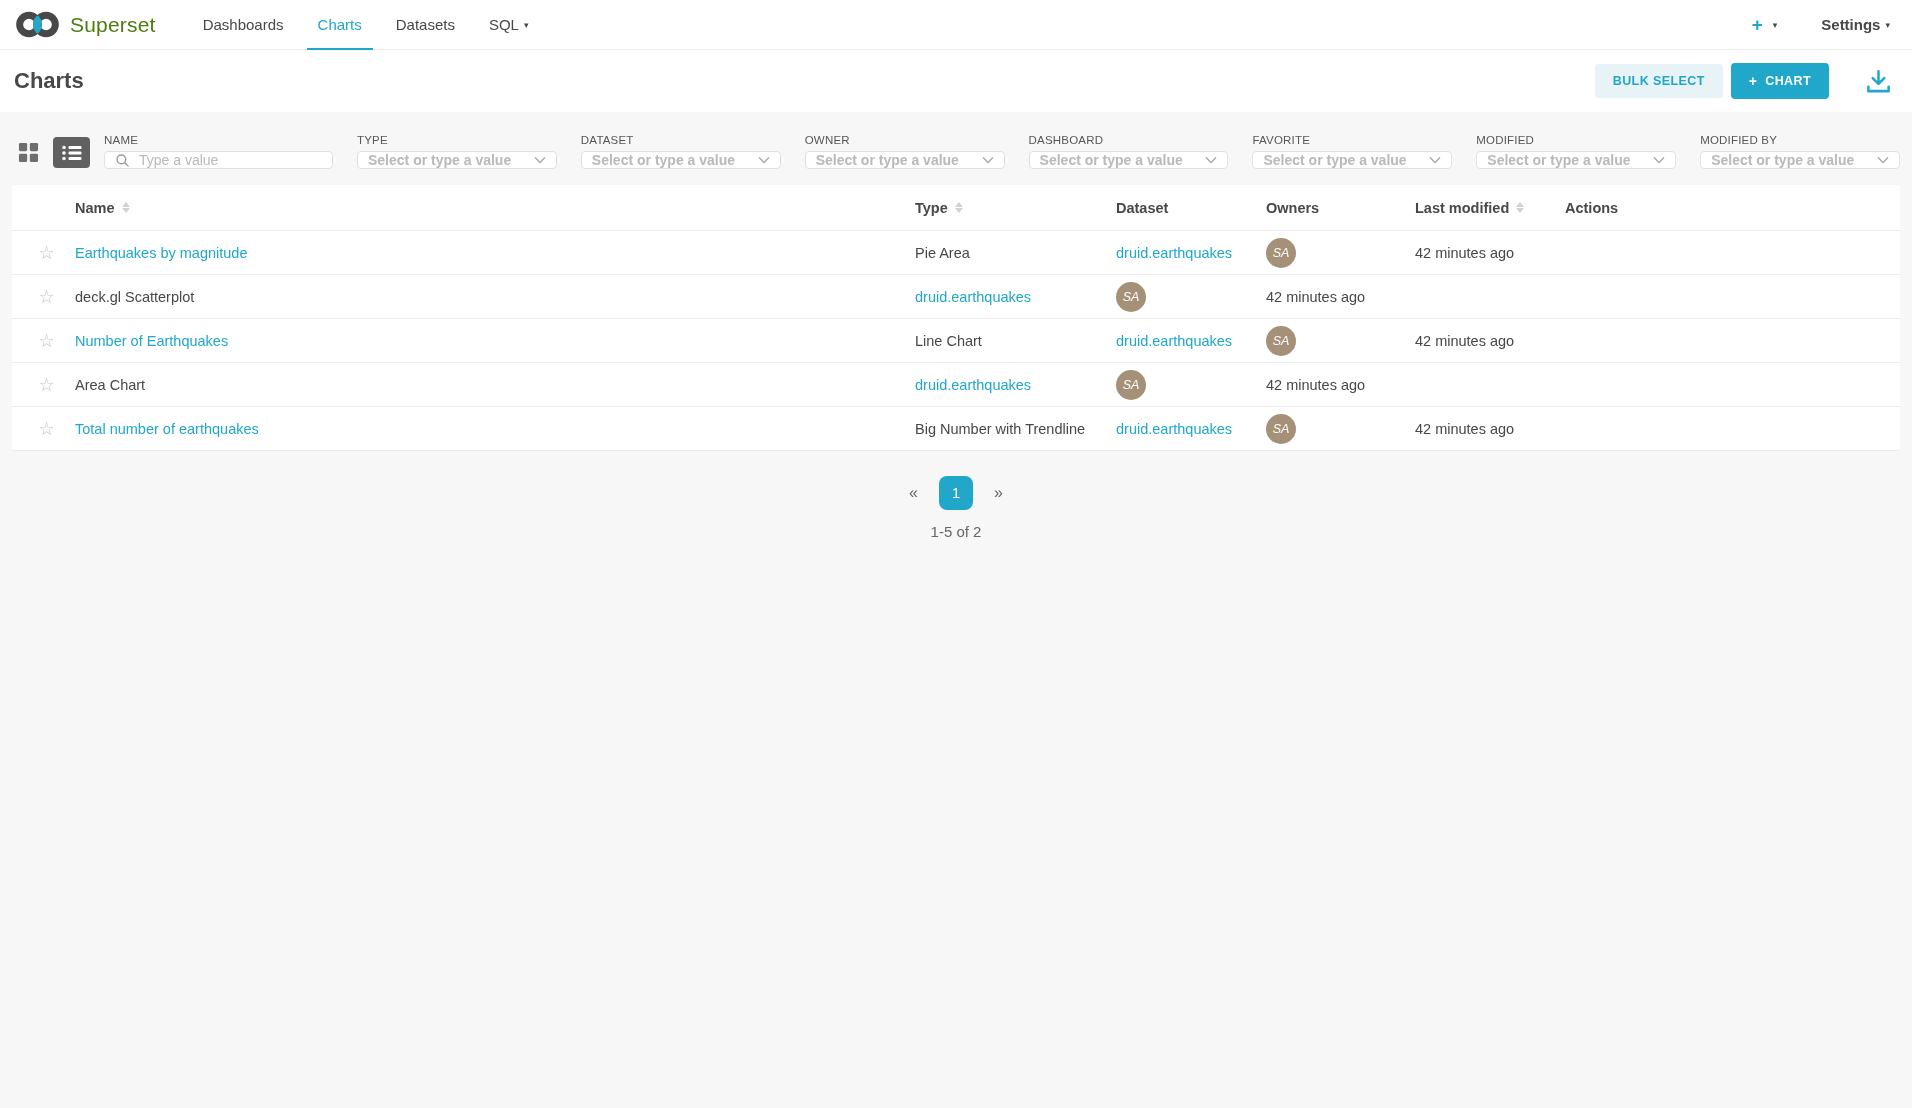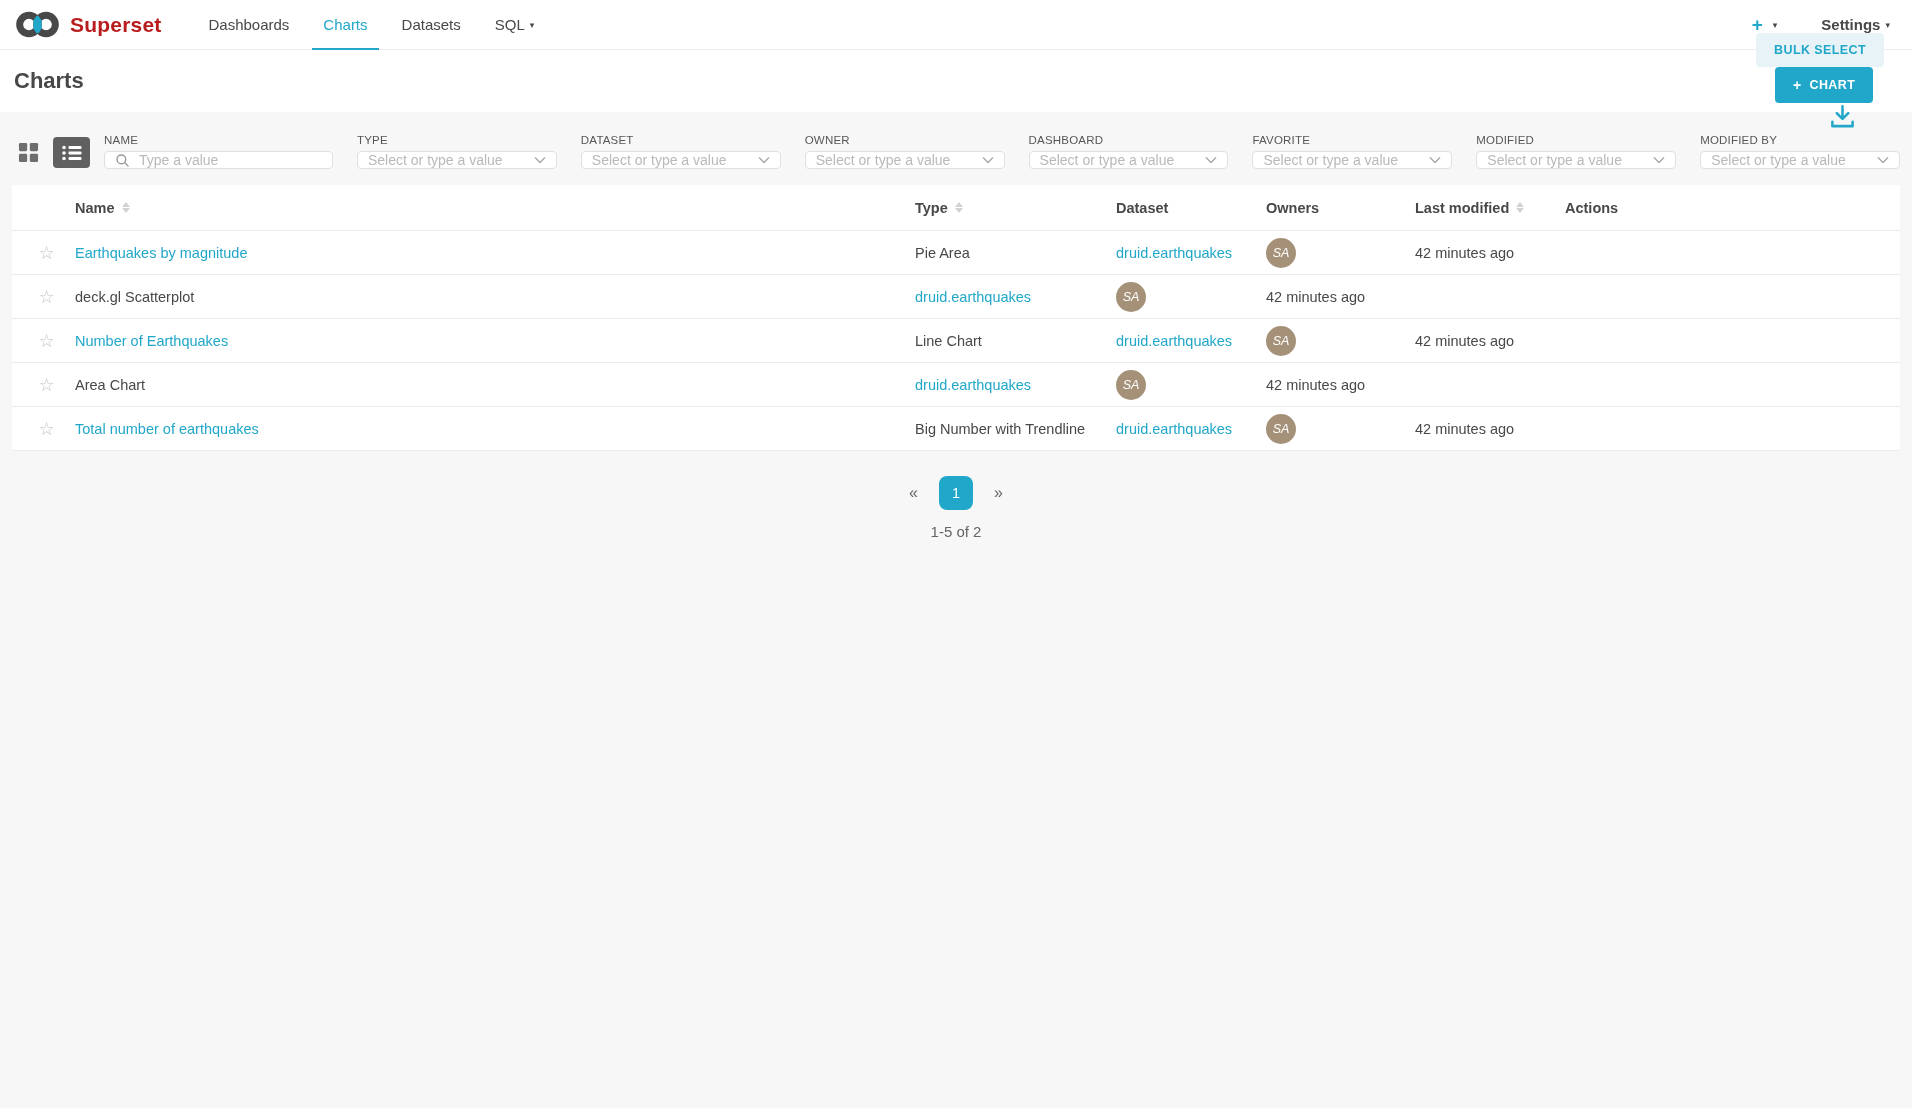--- a/index.html
+++ b/index.html
@@ -5,36 +5,36 @@
   * { box-sizing: border-box; }
   html,body { margin:0; padding:0; }
   body {
     font-family: "Liberation Sans", "DejaVu Sans", sans-serif;
     background:#f7f7f7; color:#484848; width:1912px; height:1108px; overflow:hidden;
   }
   
   .navbar { height:50px; background:#fff; border-bottom:1px solid #ececec;
             display:flex; align-items:stretch; padding:0 16px 0 14px; }
   .brand { display:flex; align-items:center; gap:9px; margin-right:30px; cursor:pointer; }
-  .brand-name { font-size:21px; font-weight:bold; color:#b91c1c; letter-spacing:.2px; }
+  .brand-name { font-size:21px; font-weight:normal; color:#4d7c0f; letter-spacing:.2px; }
   .nav-items { display:flex; align-items:stretch; }
   .nav-item { display:flex; align-items:center; padding:0 17px; font-size:15px; color:#484848;
               position:relative; cursor:pointer; }
   .nav-item.active { color:#20A7C9; }
   .nav-item.active::after { content:""; position:absolute; left:6px; right:6px; bottom:-1px;
               height:2px; background:#20A7C9; }
   .nav-caret { font-size:9px; color:#484848; margin-left:5px; }
   .nav-right { margin-left:auto; display:flex; align-items:center; gap:44px; padding-right:6px; }
   .nav-plus { display:flex; align-items:center; cursor:pointer; }
   .nav-plus-sign { color:#20A7C9; font-size:19px; font-weight:bold; margin-right:5px; }
   .nav-settings { display:flex; align-items:center; font-size:15px; cursor:pointer;font-weight:bold; }
   
   .subheader { height:62px; background:#fff; display:flex; align-items:center; padding:0 20px 0 14px; }
   .page-title { font-size:22px; font-weight:bold; color:#484848; margin:0; }
-  .sub-right { margin-left:auto; display:flex; align-items:center;flex-direction:column; }
+  .sub-right { margin-left:auto; display:flex; align-items:center; }
   .btn { border:none; border-radius:4px; font-family:inherit; font-weight:bold; font-size:12.5px;
          letter-spacing:.4px; padding:10px 18px; cursor:pointer; }
   .btn-bulk { background:#e8f3f7; color:#20A7C9; margin-right:8px; }
   .btn-chart { background:#20A7C9; color:#fff; display:flex; align-items:center; gap:8px; }
   .btn-chart .plus { font-size:14px; font-weight:bold; }
   .download-btn { margin-left:36px; background:none; border:none; cursor:pointer; padding:0;
                   display:flex; align-items:center; }
   
   .content { padding:22px 12px 0 12px; }
   .controls { display:flex; align-items:flex-end; }
@@ -44,21 +44,21 @@
                  display:flex; align-items:center; justify-content:center; cursor:pointer; }
   .filters { display:flex; flex:1; gap:24px; margin-left:4px; }
   .filter { flex:1; display:flex; flex-direction:column; }
   .filter-label { font-size:11.5px; color:#575757; margin-bottom:5px; letter-spacing:.2px; }
   .control-box { height:18px; background:#fff; border:1px solid #e0e0e0; border-radius:4px;
                  display:flex; align-items:center; padding:0 10px; gap:7px; }
   .control-box input { border:none; outline:none; flex:1; min-width:0; font-family:inherit;
                  font-size:14px; color:#484848; background:transparent; }
   .control-box input::placeholder { color:#b9b9b9; }
   .select-box { justify-content:space-between; cursor:pointer; }
-  .select-placeholder { color:#b9b9b9; font-size:14px; white-space:nowrap; overflow:hidden; }
+  .select-placeholder { color:#b9b9b9; font-size:14px; white-space:nowrap; overflow:hidden;font-weight:bold; }
   
   .table { background:#fff; margin-top:16px; }
   .trow { display:grid; grid-template-columns:63px 1fr 201px 150px 149px 150px 335px;
           align-items:center; height:44px; border-bottom:1px solid #ebebeb; }
   .trow.head { height:46px; }
   .th { font-size:14.5px; font-weight:bold; color:#484848; display:flex; align-items:center;
         background:none; border:none; font-family:inherit; padding:0; text-align:left; }
   .th.sortable { cursor:pointer; }
   .cell { font-size:14.5px; color:#484848; }
   .star-cell { display:flex; justify-content:center; padding-left:6px; }

